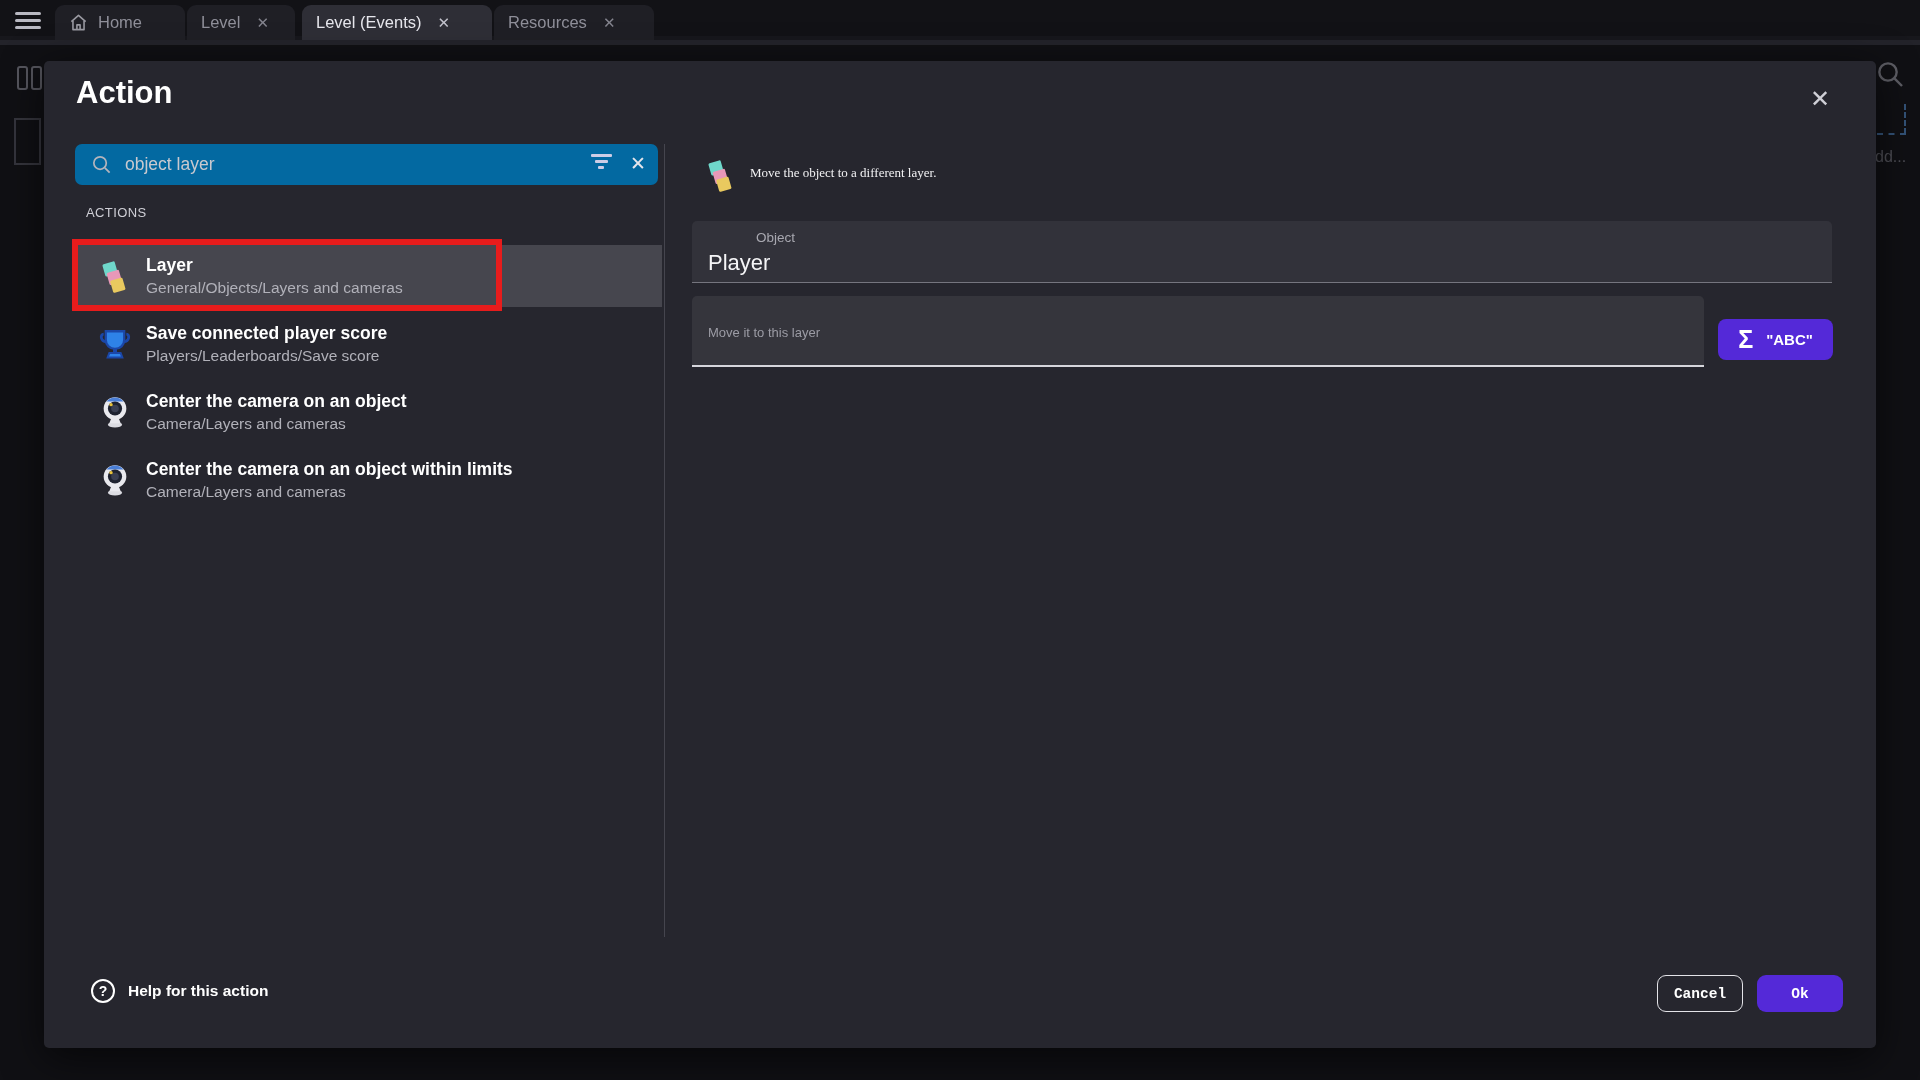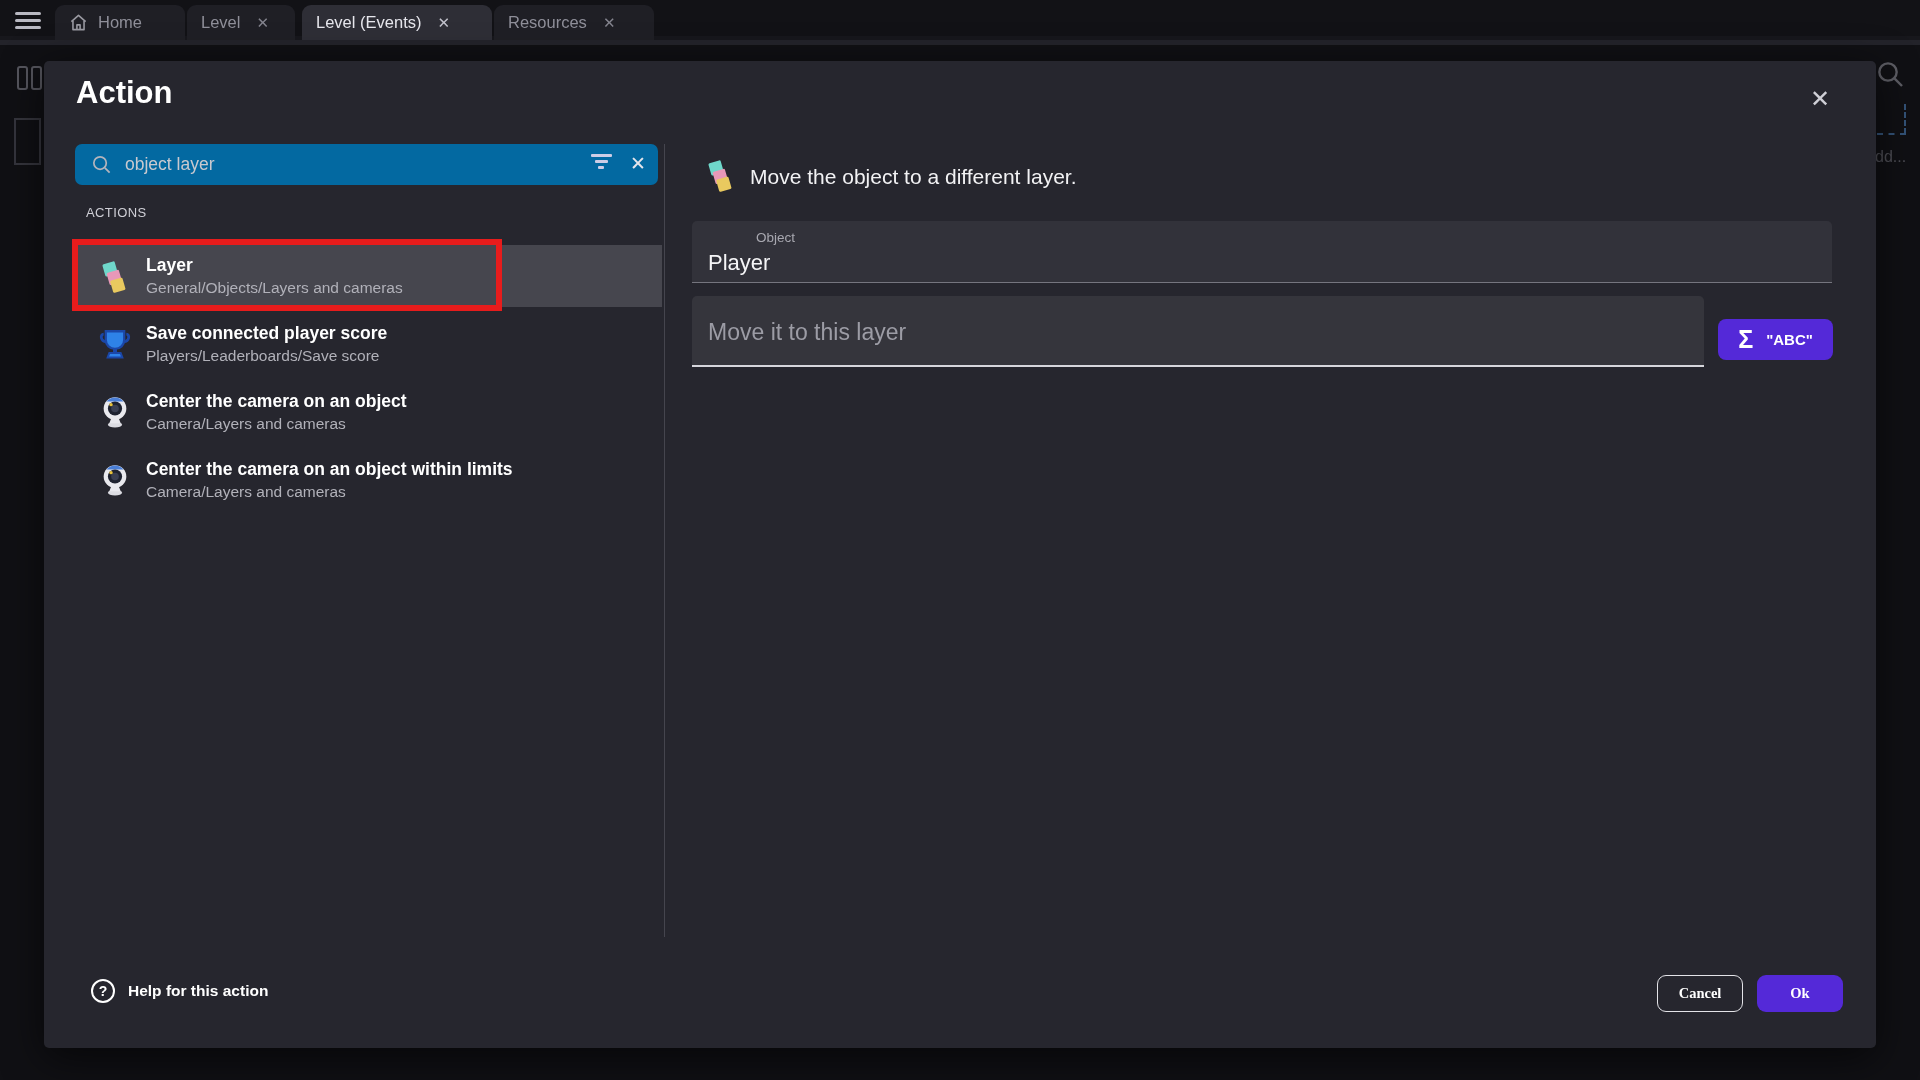--- a/index.html
+++ b/index.html
@@ -58,41 +58,41 @@
   .row-text { display:flex; flex-direction:column; gap:3px; }
   .row-title { font-size:17.5px; font-weight:600; color:#ffffff; }
   .row-path  { font-size:15.5px; color:#b1b1b9; }
   .red-annotation { position:absolute; left:28px; top:178px; width:430px; height:72px;
                     border:6px solid #e71c1c; z-index:20; pointer-events:none; }
 
   .v-divider { position:absolute; left:620px; top:83px; width:1px; height:793px; background:#45454e; }
 
   
   .desc-icon { position:absolute; left:660px; top:97px; width:34px; height:34px; }
-  .desc-text { position:absolute; left:706px; top:104px; font-size:21px; color:#f2f2f4; }
+  .desc-text { position:absolute; left:706px; top:104px; font-size:13px; color:#f2f2f4;font-family:Liberation Serif, serif; }
   .field { position:absolute; border-radius:5px 5px 0 0; }
   .field-object { left:648px; top:160px; width:1140px; height:62px; background:#32323a; border-bottom:1px solid #75757e; cursor:text; }
   .field-label { position:absolute; left:16px; top:9px; font-size:13.5px; color:#a8a8b0;margin-left:48px; }
   .field-value { position:absolute; left:16px; top:29px; font-size:22px; color:#f5f5f7; }
   .field-layer { left:648px; top:235px; width:1012px; height:71px; background:#35353c; border-bottom:2px solid #d6d6dc; }
   .field-layer input { position:absolute; left:16px; top:0; width:970px; height:72px; background:transparent; border:none;
-                       outline:none; font-size:23px; color:#d946ef; font-family:inherit; }
+                       outline:none; font-size:13px; color:#d946ef; font-family:inherit; }
   .field-layer input::placeholder { color:#9c9ca5; opacity:1; }
   .expr-btn { position:absolute; left:1674px; top:258px; width:115px; height:41px; background:#5429d8; border:none;
               border-radius:8px; display:flex; align-items:center; justify-content:center; gap:13px; cursor:pointer; }
   .expr-sigma { font-size:25px; font-weight:700; color:#ffffff; line-height:1; }
   .expr-label { font-size:15px; font-weight:700; color:#ffffff; }
 
   
   .help-link { position:absolute; left:47px; top:918px; display:flex; align-items:center; gap:13px; cursor:pointer; }
   .help-circle { width:24px; height:24px; border:2.2px solid #ffffff; border-radius:50%; color:#ffffff;
                  font-size:14px; font-weight:700; display:flex; align-items:center; justify-content:center; }
   .help-text { font-size:15.5px; font-weight:700; color:#ffffff; }
   .btn { position:absolute; top:914px; height:37px; border-radius:9px; font-size:14.5px; font-weight:700;
-         display:flex; align-items:center; justify-content:center; cursor:pointer; font-family:Liberation Serif, serif; }
+         display:flex; align-items:center; justify-content:center; cursor:pointer; font-family:Liberation Mono, monospace; }
   .btn-cancel { left:1613px; width:86px; background:transparent; border:1px solid #e3e3e8; color:#ffffff; }
   .btn-ok { left:1713px; width:86px; background:#5429d8; border:none; color:#ffffff; }
 
   svg { display:block; }
 </style>
 </head>
 <body>
 
 <div class="screen">
 

